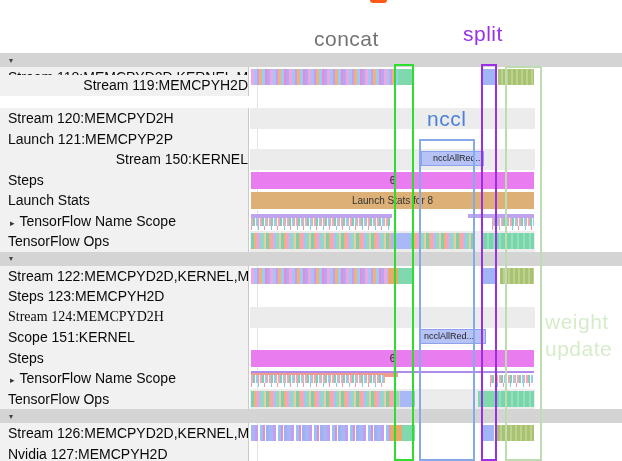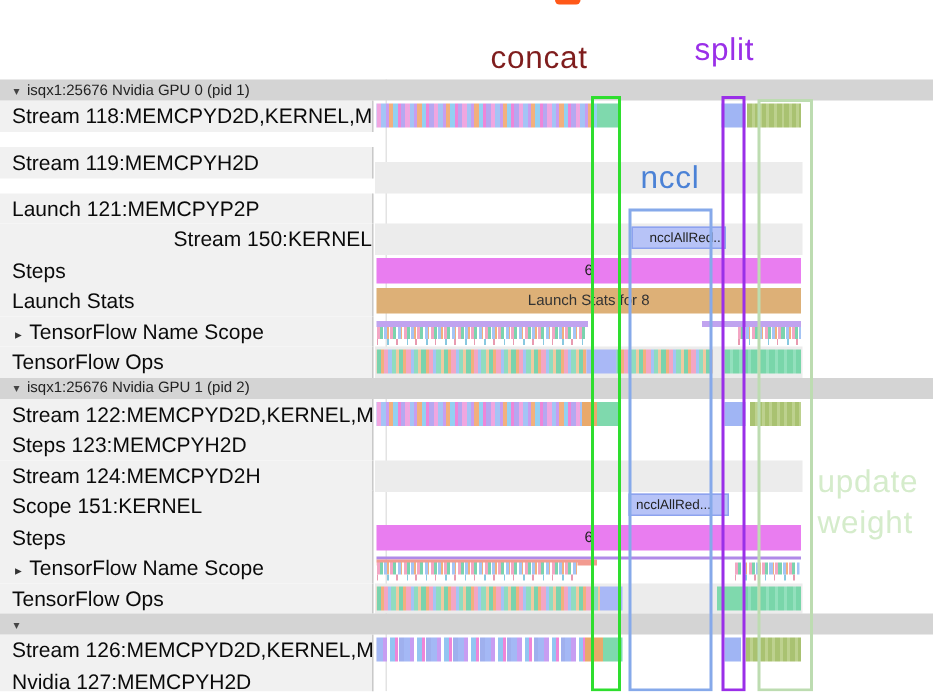--- a/index.html
+++ b/index.html
@@ -45,52 +45,52 @@
   #orange-fragment{position:absolute;left:370px;top:0;width:17px;height:3px;background:#ff5818;
     border-radius:0 0 3px 3px;z-index:6;}
 </style>
 </head>
 <body>
 
 <div id="stage">
 
   <div id="orange-fragment"></div>
 
-  <div class="ann-label" style="left: 327px; top: 27px; color: #7f1d1d;">concat</div>
+  <div class="ann-label" style="left: 314px; top: 27px; color: #737373;">concat</div>
   <div class="ann-label" style="left: 463px; top: 22px; color: rgb(154, 47, 232);">split</div>
   <div class="ann-label" style="left: 427px; top: 107px; color: rgb(75, 130, 214);">nccl</div>
   <div class="ann-label" style="left: 545px; top: 308px; line-height: 27px; color: rgb(213, 236, 203);">
+    <div>weight</div>
     <div>update</div>
-    <div>weight</div>
   </div>
 
   <div class="ann-rect" id="rect-concat" style="left: 394px; top: 64px; width: 20px; height: 397px; border-color: rgb(46, 222, 46);"></div>
   <div class="ann-rect" id="rect-split" style="left: 481px; top: 64px; width: 16px; height: 397px; border-color: rgb(154, 47, 232);"></div>
   <div class="ann-rect" id="rect-nccl" style="left: 419px; top: 139px; width: 56px; height: 322px; border-color: rgb(134, 169, 234);"></div>
   <div class="ann-rect" id="rect-weight" style="left: 505px; top: 66px; width: 37px; height: 395px; border-color: rgb(189, 220, 177);"></div>
 
   <div class="gridline" style="left:257px;"></div>
 
   <div id="rows">
       <div class="section-header" style="top: 53px; height: 14px;">
         <span class="tri">▾</span>
-        <span>isqx1:25676 Nvidia GPU 0 (pid 1)</span>
       </div>
       <div class="track-row" style="top: 67px; height: 20.5px;">
         <div class="row-label"><span>Stream 118:MEMCPYD2D,KERNEL,ME</span></div>
         <div class="seg seg-multi_a" style="left: 251px; width: 147px;"></div>
         <div class="seg seg-teal" style="left: 398px; width: 15px;"></div>
         <div class="seg seg-blue" style="left: 481px; width: 16px;"></div>
         <div class="seg seg-olive" style="left: 498px; width: 36px;"></div>
       </div>
-      <div class="track-row" style="top: 98px; height: 20.5px;">
+      <div class="track-row" style="top: 75px; height: 20.5px; text-align: right;">
         <div class="row-label"><span>Stream 119:MEMCPYH2D</span></div>
       </div>
       <div class="track-row" style="top: 108px; height: 20.5px;">
         <div class="row-shade"></div>
+        <div class="row-label"><span>Stream 120:MEMCPYD2H</span></div>
       </div>
       <div class="track-row" style="top: 128.5px; height: 20.5px;">
         <div class="row-label"><span>Launch 121:MEMCPYP2P</span></div>
       </div>
       <div class="track-row" style="top: 149px; height: 20.5px; text-align: right;">
         <div class="row-shade"></div>
         <div class="row-label"><span>Stream 150:KERNEL</span></div>
         <div class="seg seg-nccl_event" style="left: 421px; width: 57px;">ncclAllRed...</div>
       </div>
       <div class="track-row" style="top: 169.5px; height: 20.5px;">
@@ -111,34 +111,33 @@
       <div class="track-row" style="top: 231px; height: 20.5px;">
         <div class="row-shade"></div>
         <div class="row-label"><span>TensorFlow Ops</span></div>
         <div class="seg seg-ops_stripes" style="left: 251px; width: 140px;"></div>
         <div class="seg seg-periwinkle" style="left: 391px; width: 20px;"></div>
         <div class="seg seg-ops_stripes" style="left: 411px; width: 64px;"></div>
         <div class="seg seg-teal_striped" style="left: 483px; width: 51px;"></div>
       </div>
       <div class="section-header" style="top: 251.5px; height: 14px;">
         <span class="tri">▾</span>
-        <span>isqx1:25676 Nvidia GPU 1 (pid 2)</span>
       </div>
       <div class="track-row" style="top: 265.5px; height: 20.5px;">
         <div class="row-label"><span>Stream 122:MEMCPYD2D,KERNEL,MI</span></div>
         <div class="seg seg-multi_a" style="left: 251px; width: 137px;"></div>
         <div class="seg seg-orange" style="left: 388px; width: 10px;"></div>
         <div class="seg seg-teal" style="left: 398px; width: 15px;"></div>
         <div class="seg seg-blue" style="left: 483px; width: 14px;"></div>
         <div class="seg seg-olive" style="left: 500px; width: 34px;"></div>
       </div>
       <div class="track-row" style="top: 286px; height: 20.5px;">
         <div class="row-label"><span>Steps 123:MEMCPYH2D</span></div>
       </div>
-      <div class="track-row" style="top: 307px; height: 20.5px;">
+      <div class="track-row" style="top: 307px; height: 20.5px; font-family: Liberation Serif, serif;">
         <div class="row-shade"></div>
         <div class="row-label"><span>Stream 124:MEMCPYD2H</span></div>
       </div>
       <div class="track-row" style="top: 327px; height: 20.5px;">
         <div class="row-label"><span>Scope 151:KERNEL</span></div>
         <div class="seg seg-nccl_event" style="left: 419px; width: 61px;">ncclAllRed...</div>
       </div>
       <div class="track-row" style="top: 347.5px; height: 20.5px;">
         <div class="row-label"><span>Steps</span></div>
         <div class="seg seg-steps" style="left: 251px; width: 283px;">6</div>

